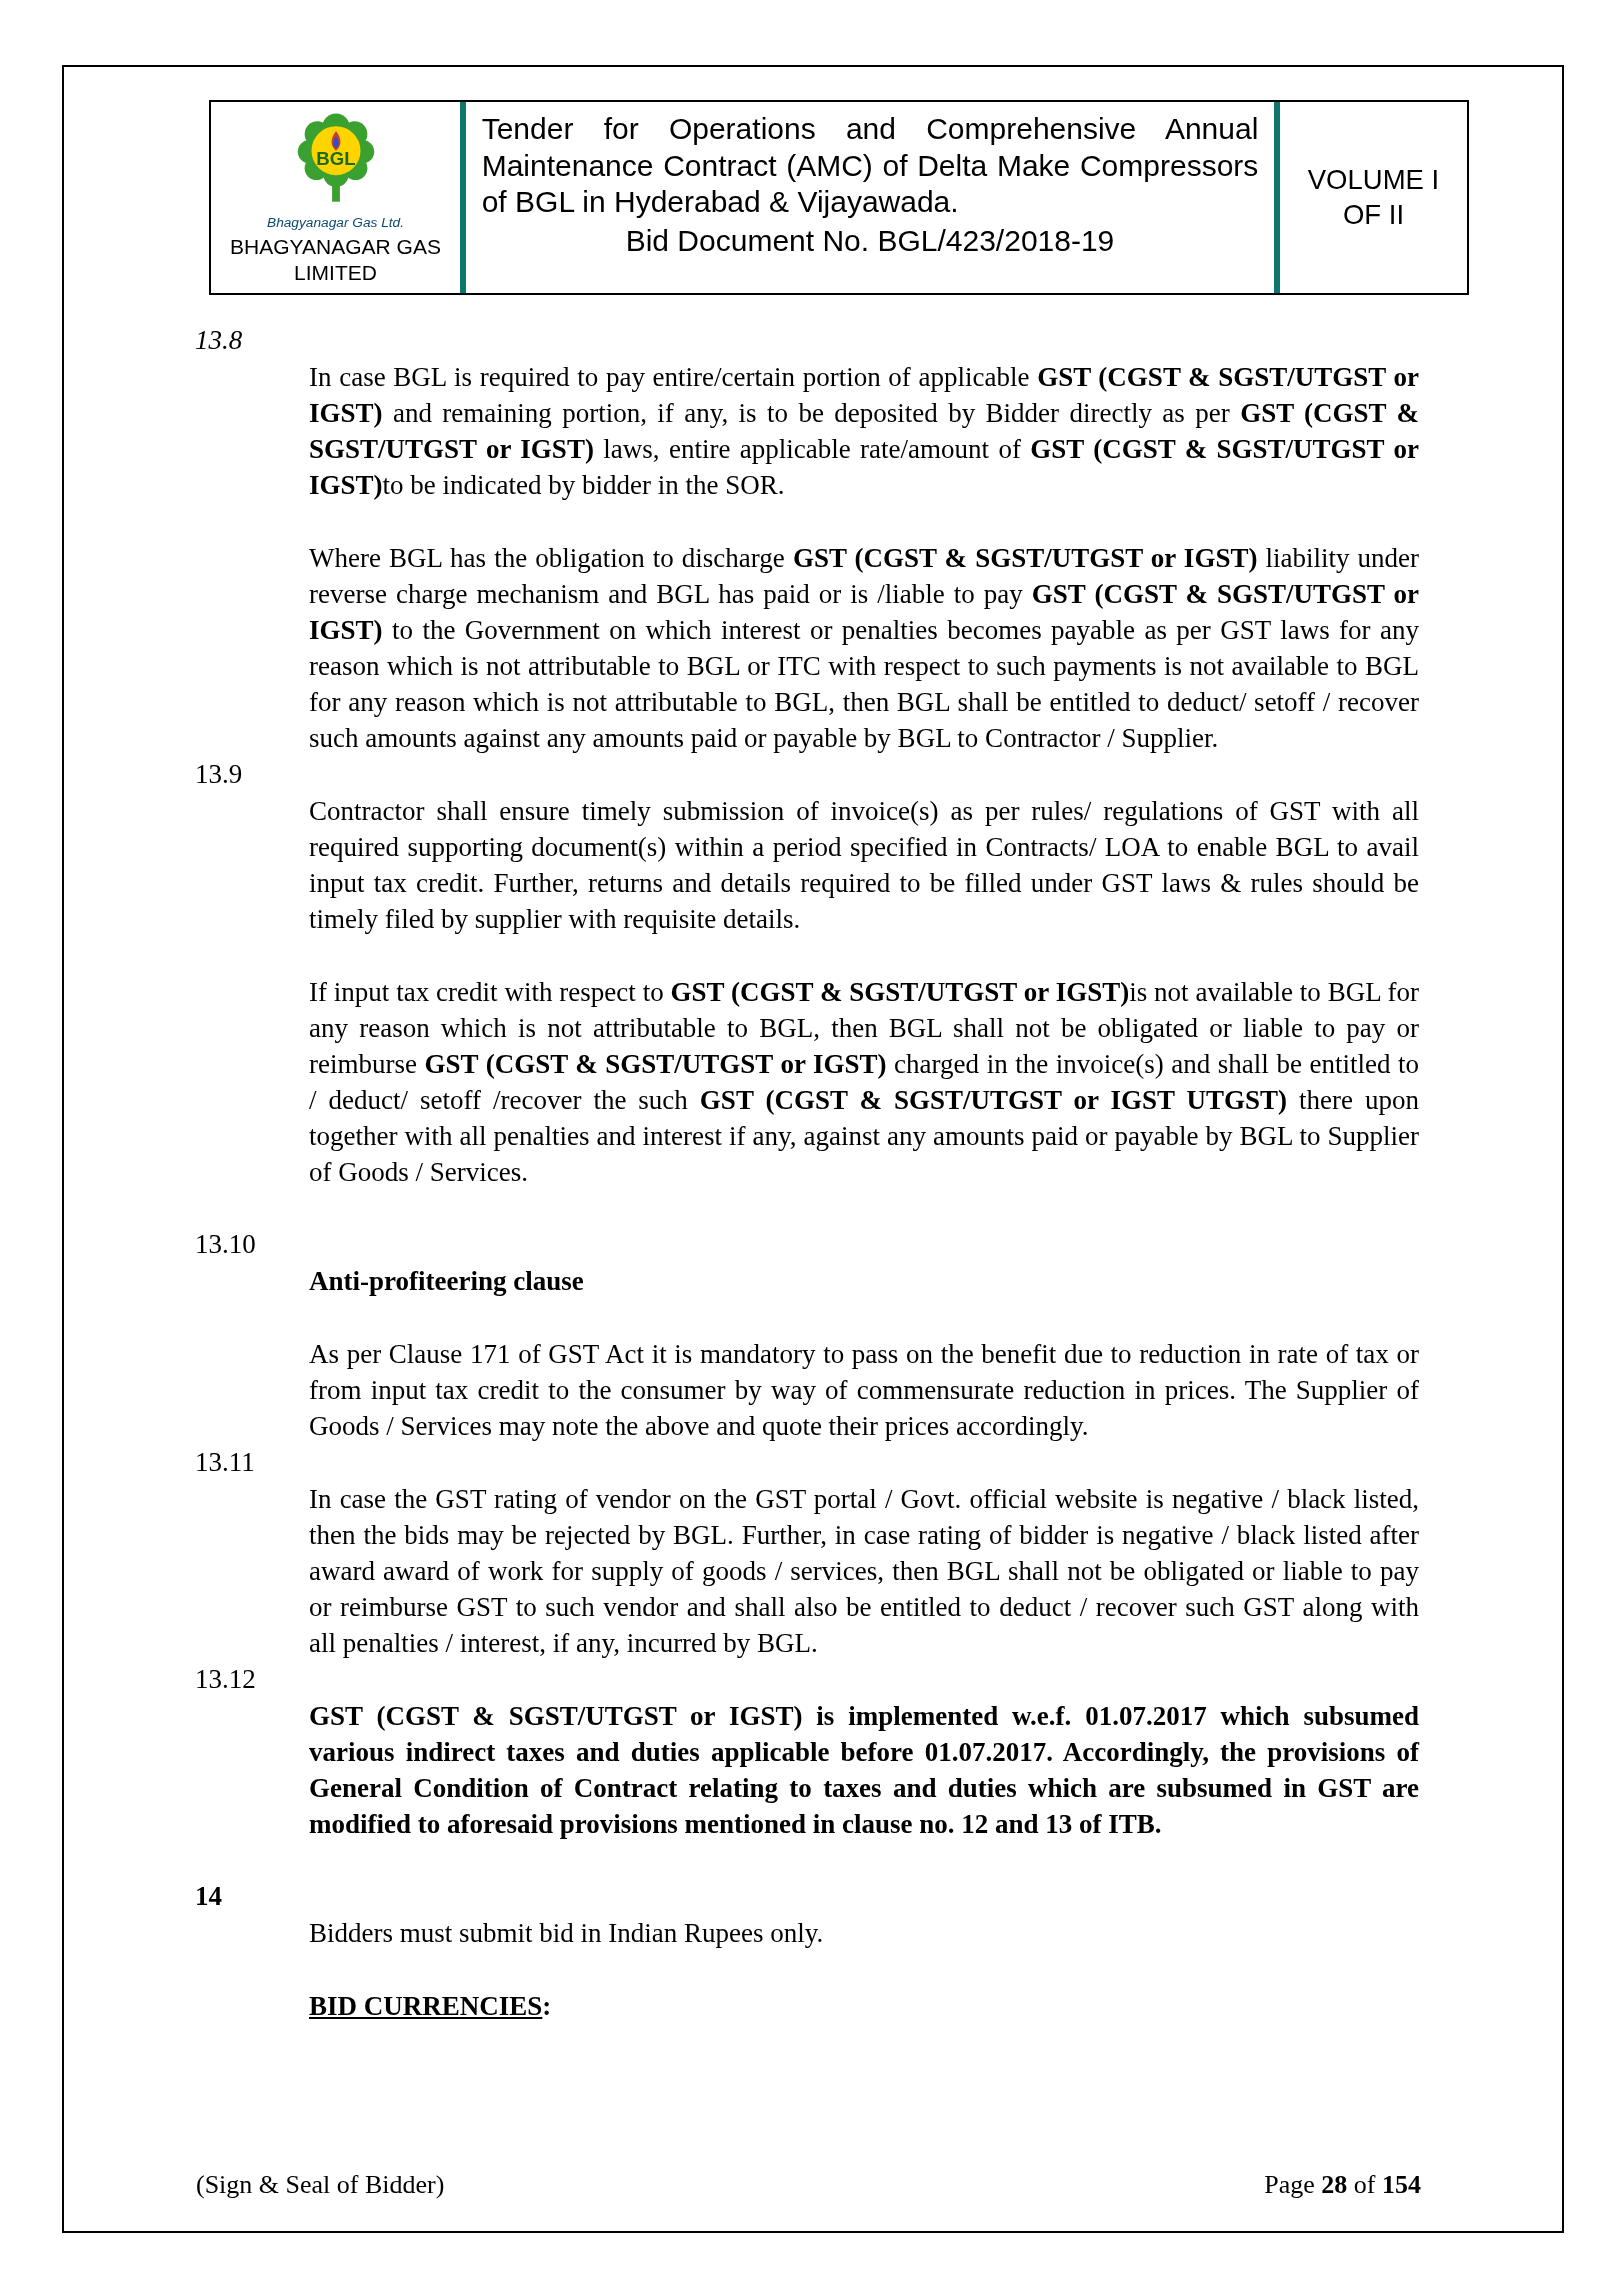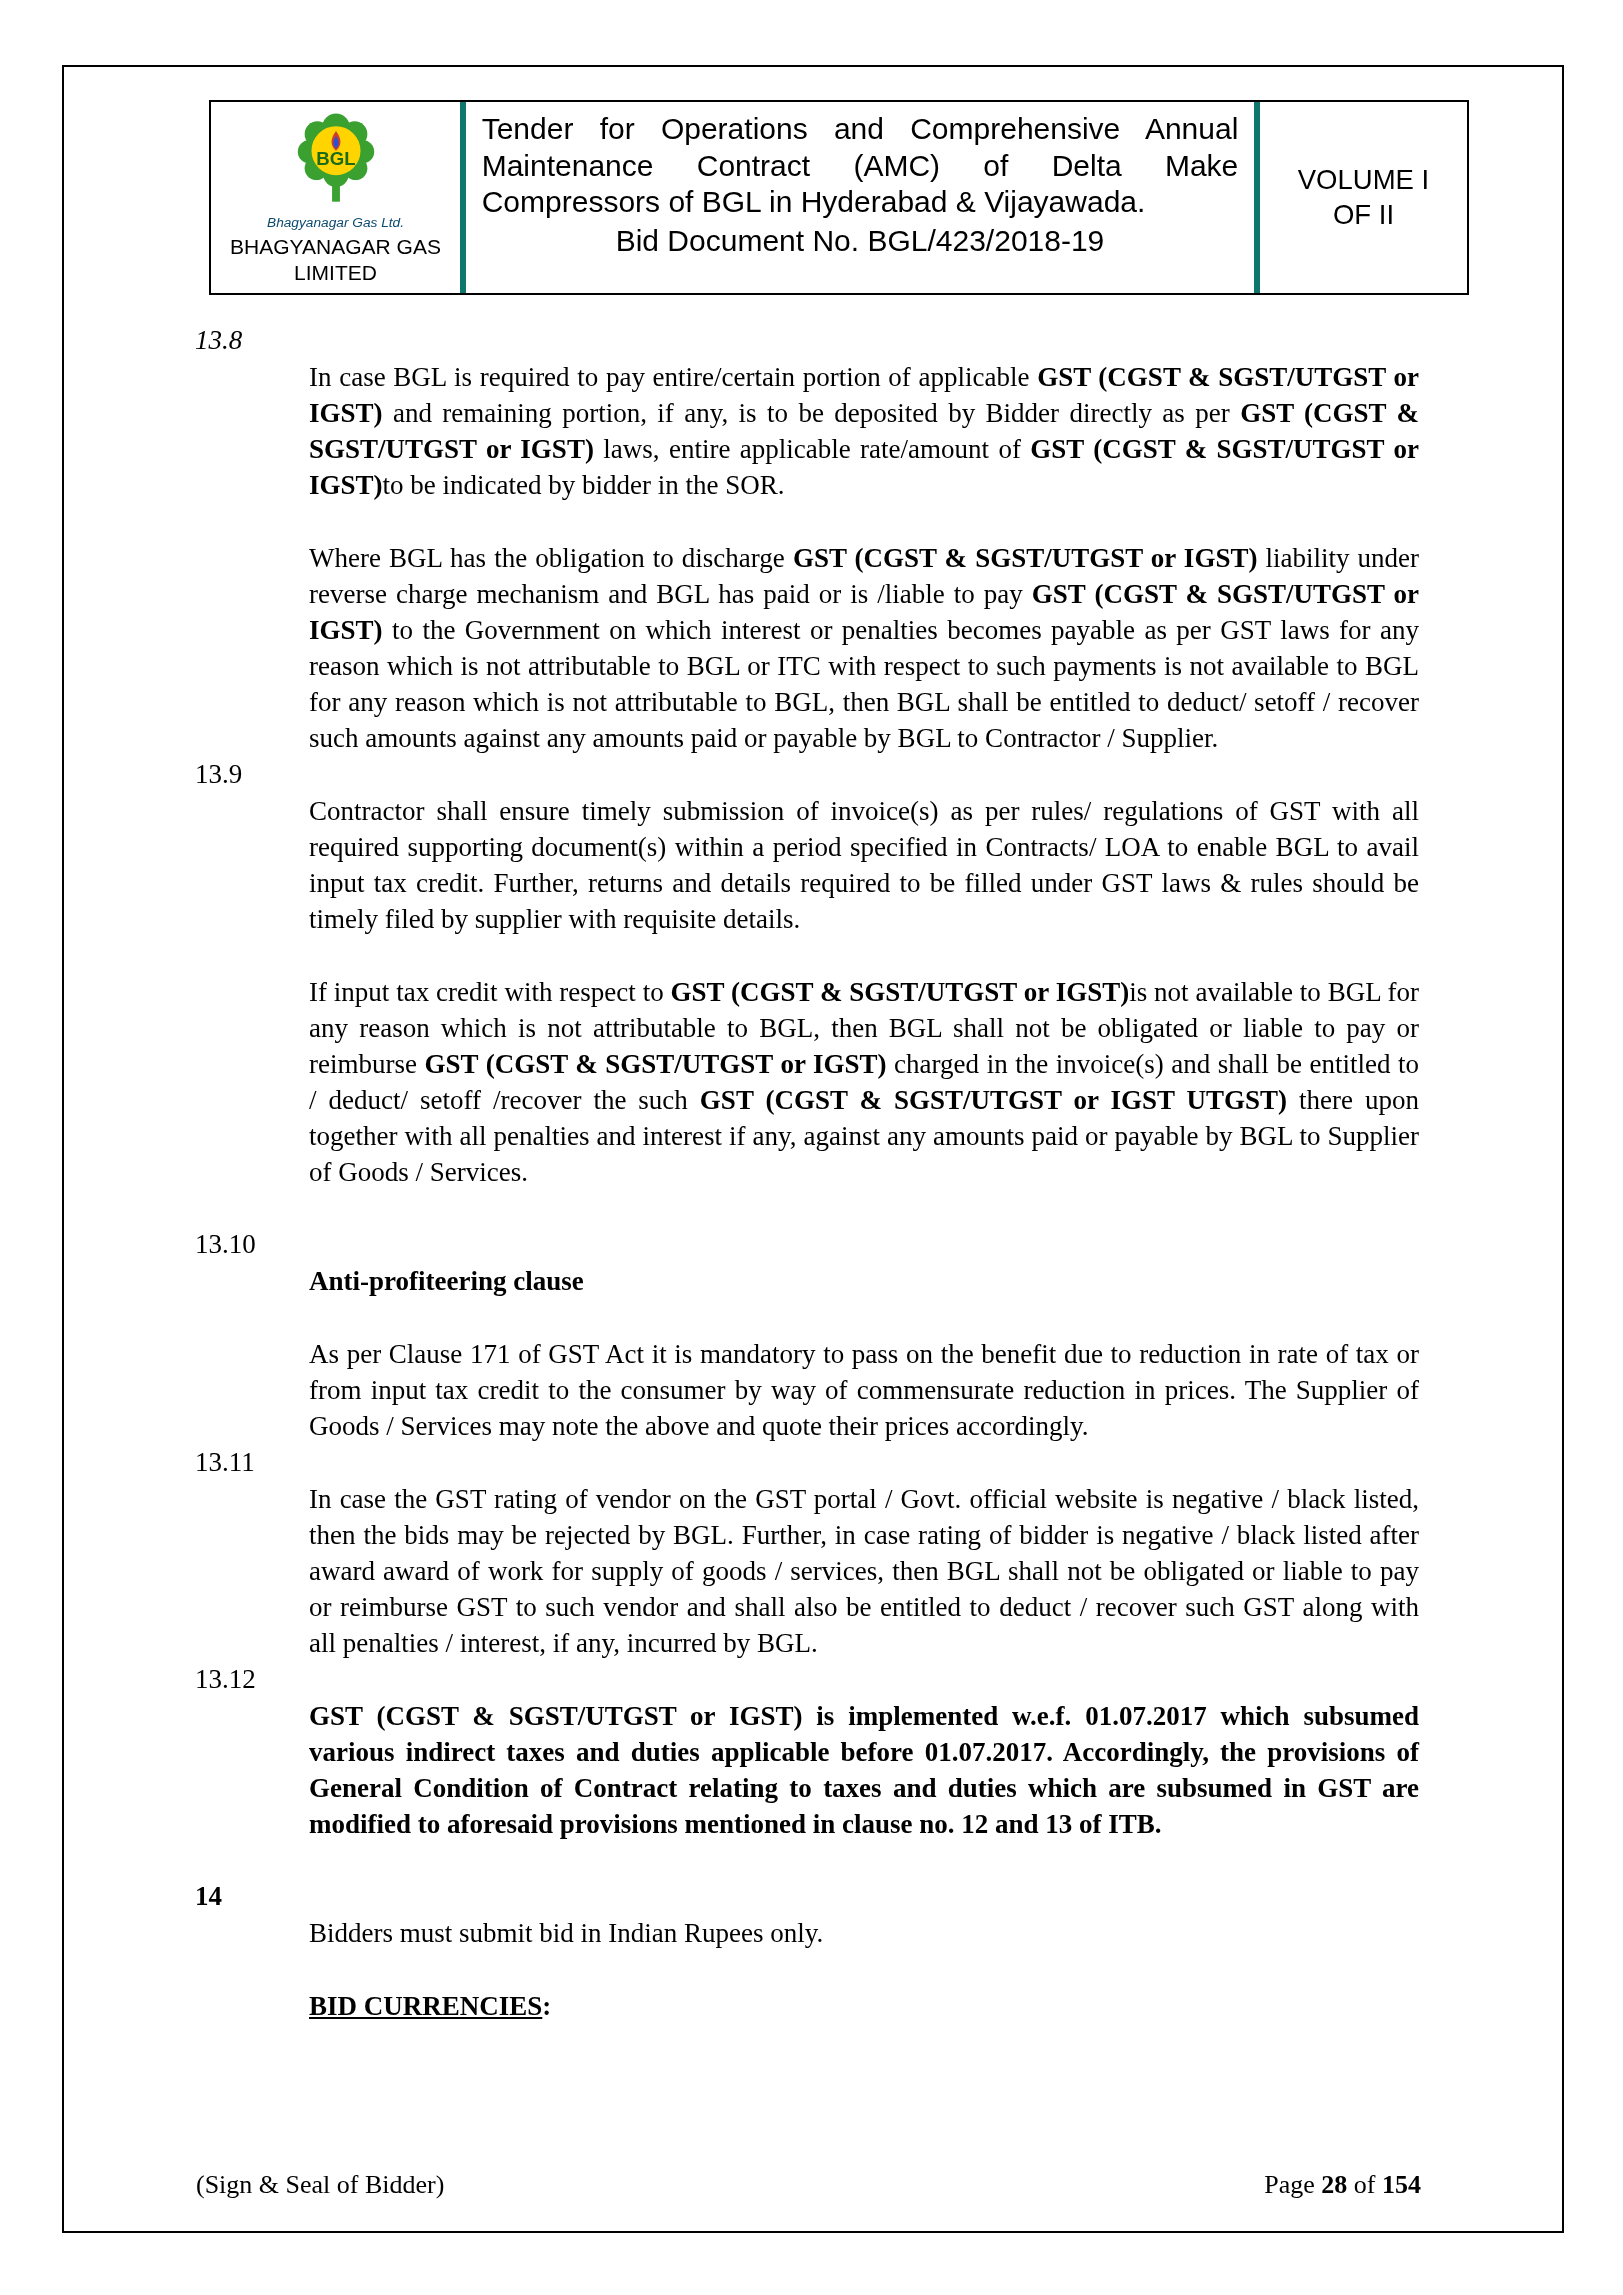--- a/index.html
+++ b/index.html
@@ -26,21 +26,21 @@
   .logo-cell {
     width:249px; display:flex; flex-direction:column; align-items:center;
     justify-content:center; padding:6.5px 5.2px; text-align:center;
   }
   .logo-caption { color:#0c4a6e; font-size:13.7px; font-style:italic; margin-top:1.3px; }
   .org-name { font-size:21px; line-height:1.25; margin-top:3.9px; }
   .title-cell { flex:1; padding:9.2px 15.7px 6.5px; }
   .title-main { font-size:30px; line-height:1.22; text-align:justify; }
   .title-doc { font-size:30px; text-align:center; margin-top:2.6px; }
   .volume-cell {
-    width:213px; display:flex; flex-direction:column; align-items:center;
+    width:193px; display:flex; flex-direction:column; align-items:center;
     justify-content:center; font-size:27.5px; line-height:1.3; text-align:center;
   }
   
   .body-text { padding:27.5px 143px 0 131px; font-size:27px; line-height:36px; }
   .clause { display:flex;gap:16px; }
   .cnum { flex:0 0 98px; width:98px; }
   .ctext { flex:1; min-width:0; }
   .para { text-align:justify;margin-top:37px; }
   .gap { margin-bottom:36px; }
   .b { font-weight:bold; }

